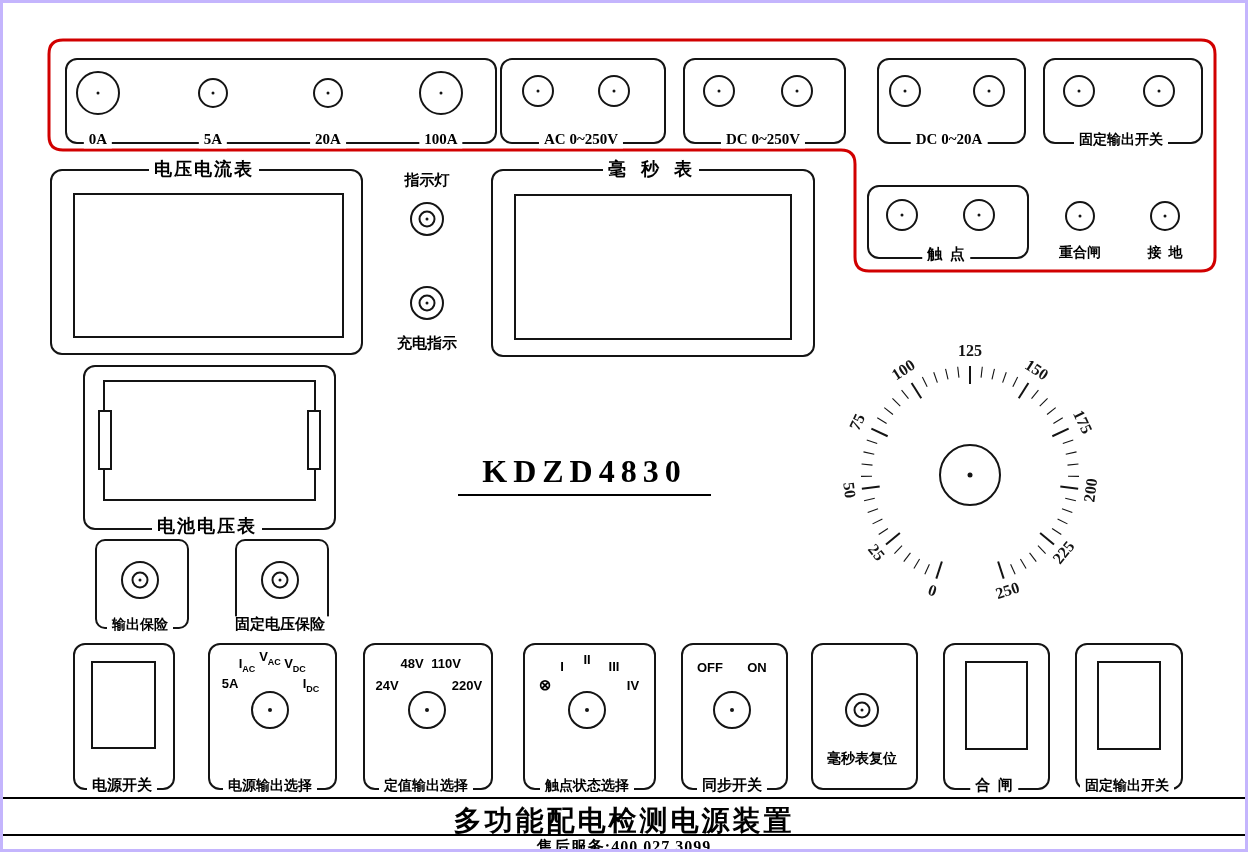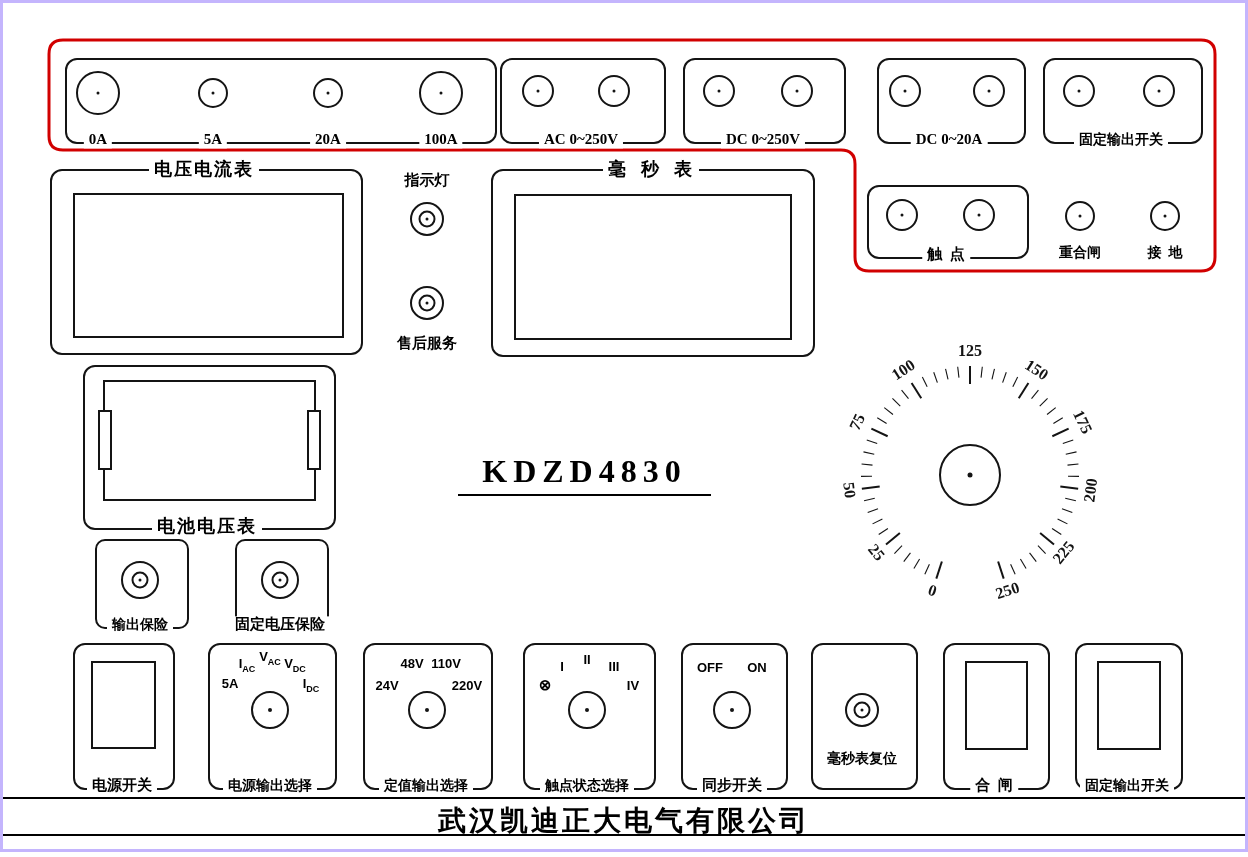--- a/index.html
+++ b/index.html
@@ -80,21 +80,21 @@
   <div class="post p26" style="left:1162px;top:213px"></div>
   <div class="tag t14" style="left:1162px;top:250px">接  地</div>
 
   <div class="box" style="left:47px;top:166px;width:309px;height:182px"></div>
   <div class="screen" style="left:70px;top:190px;width:267px;height:141px"></div>
   <div class="tag t18" style="left:201px;top:166px">电压电流表</div>
 
   <div class="tag" style="left:424px;top:178px">指示灯</div>
   <div class="lamp l30" style="left:424px;top:216px"></div>
   <div class="lamp l30" style="left:424px;top:300px"></div>
-  <div class="tag" style="left:424px;top:341px">售后服务</div>
+  <div class="tag" style="left:424px;top:341px">充电指示</div>
 
   <div class="box" style="left:488px;top:166px;width:320px;height:184px"></div>
   <div class="screen" style="left:511px;top:191px;width:274px;height:142px"></div>
   <div class="tag t18" style="left:648px;top:166px">毫  秒  表</div>
 
   <div class="box" style="left:80px;top:362px;width:249px;height:161px"></div>
   <div class="screen" style="left:100px;top:377px;width:209px;height:117px"></div>
   <div class="tab" style="left:95px;top:407px;width:10px;height:56px"></div>
   <div class="tab" style="left:304px;top:407px;width:10px;height:56px"></div>
   <div class="tag t18" style="left:204px;top:523px">电池电压表</div>
@@ -219,16 +219,17 @@
 
   <div class="box" style="left:940px;top:640px;width:103px;height:143px"></div>
   <div class="rocker" style="left:962px;top:658px;width:59px;height:85px"></div>
   <div class="tag" style="left:991px;top:783px">合  闸</div>
 
   <div class="box" style="left:1072px;top:640px;width:104px;height:143px"></div>
   <div class="rocker" style="left:1094px;top:658px;width:60px;height:85px"></div>
   <div class="tag t14" style="left:1124px;top:783px">固定输出开关</div>
 
   <div class="rule" style="top:794px"></div>
-  <div class="center-text" style="top:799px;font-size:28px;letter-spacing:3px">武汉凯迪正大电气有限公司</div>
+  <div class="center-text" style="top:799px;font-size:28px;letter-spacing:3px">多功能配电检测电源装置</div>
   <div class="rule" style="top:831px"></div>
+  <div class="center-text" style="top:834px;font-size:16px;letter-spacing:1px">售后服务:400 027 3099</div>
 
 </div>
 
 </body></html>

